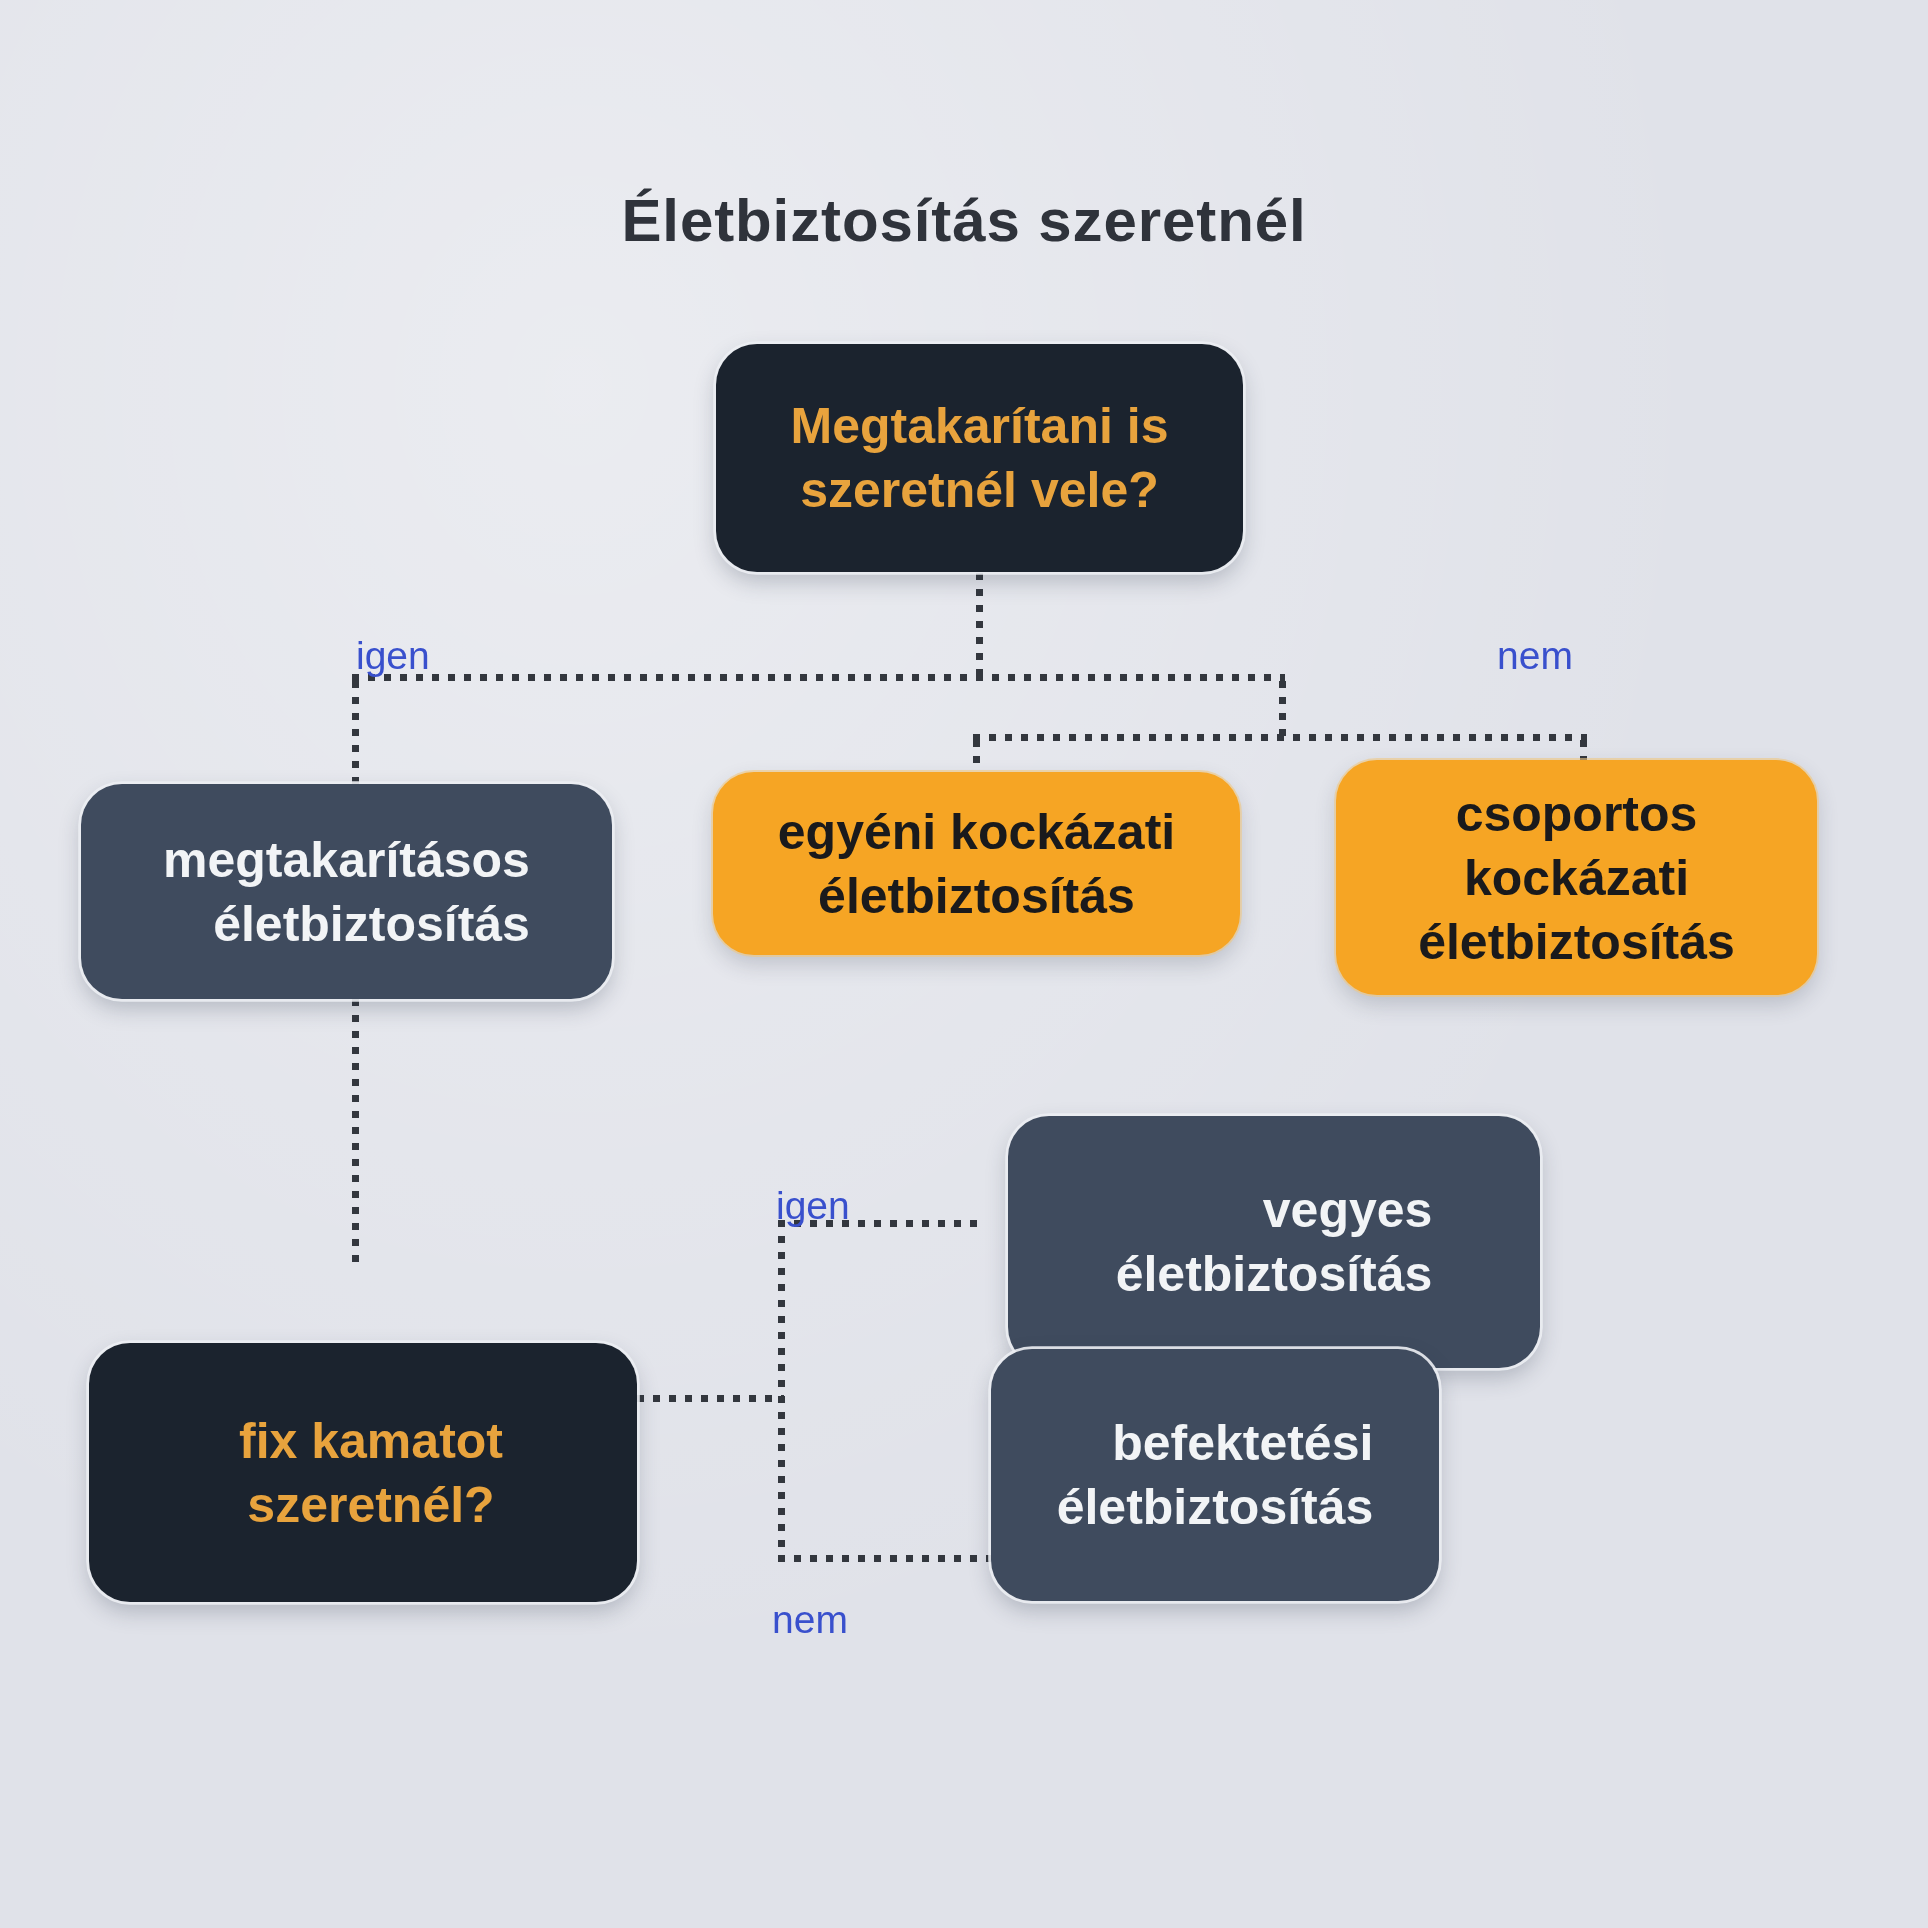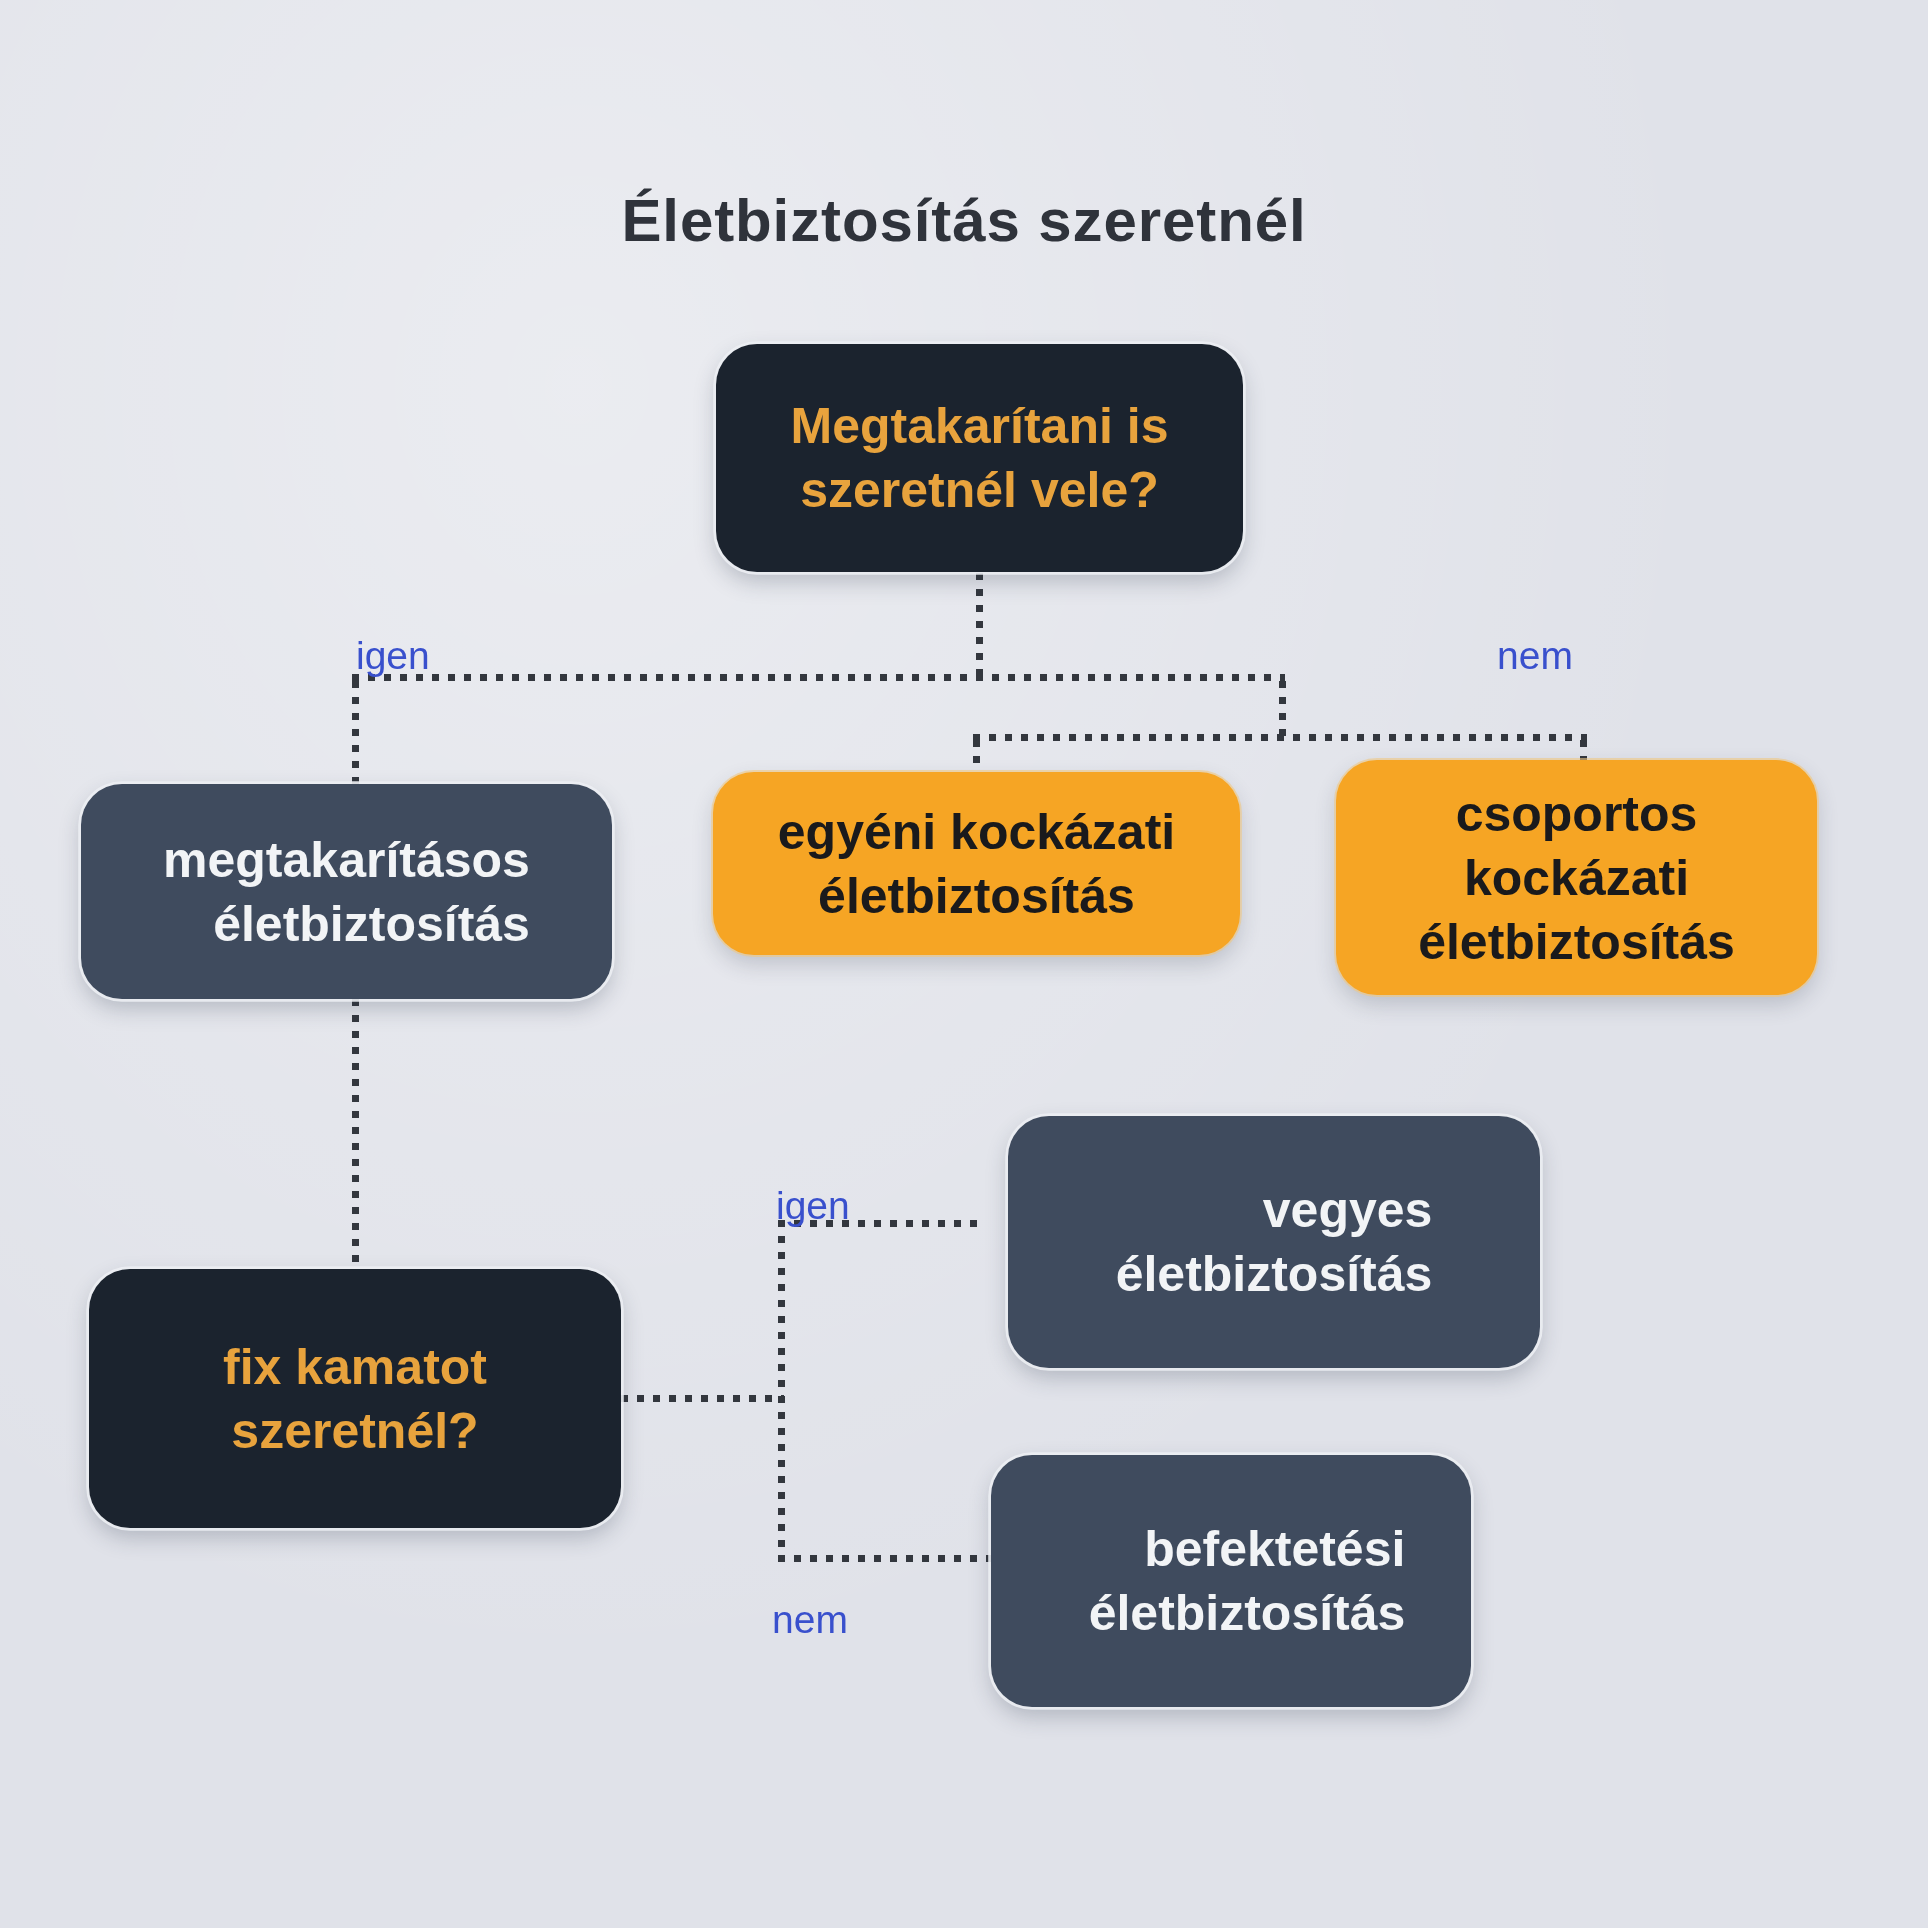--- a/index.html
+++ b/index.html
@@ -104,23 +104,23 @@
   <div class="node slate" style="left:81px;top:784px;width:531px;height:215px;">megtakarításos
 életbiztosítás</div>
 
   <div class="node orange" style="left:713px;top:772px;width:527px;height:183px;">egyéni kockázati
 életbiztosítás</div>
 
   <div class="node orange" style="left:1336px;top:760px;width:481px;height:235px;">csoportos
 kockázati
 életbiztosítás</div>
 
-  <div class="node dark" style="left:89px;top:1269px;width:532px;height:259px;">fix kamatot
+  <div class="node dark" style="left:89px;top:1343px;width:532px;height:259px;padding-left:16px;">fix kamatot
 szeretnél?</div>
 
   <div class="node slate" style="left:984px;top:1116px;width:532px;height:252px;margin-left:24px;">vegyes
 életbiztosítás</div>
 
-  <div class="node slate" style="left:991px;top:1455px;width:448px;height:252px;padding-left:32px;">befektetési
+  <div class="node slate" style="left:991px;top:1349px;width:448px;height:252px;">befektetési
 életbiztosítás</div>
 
 </div>
 
 
 </body></html>

